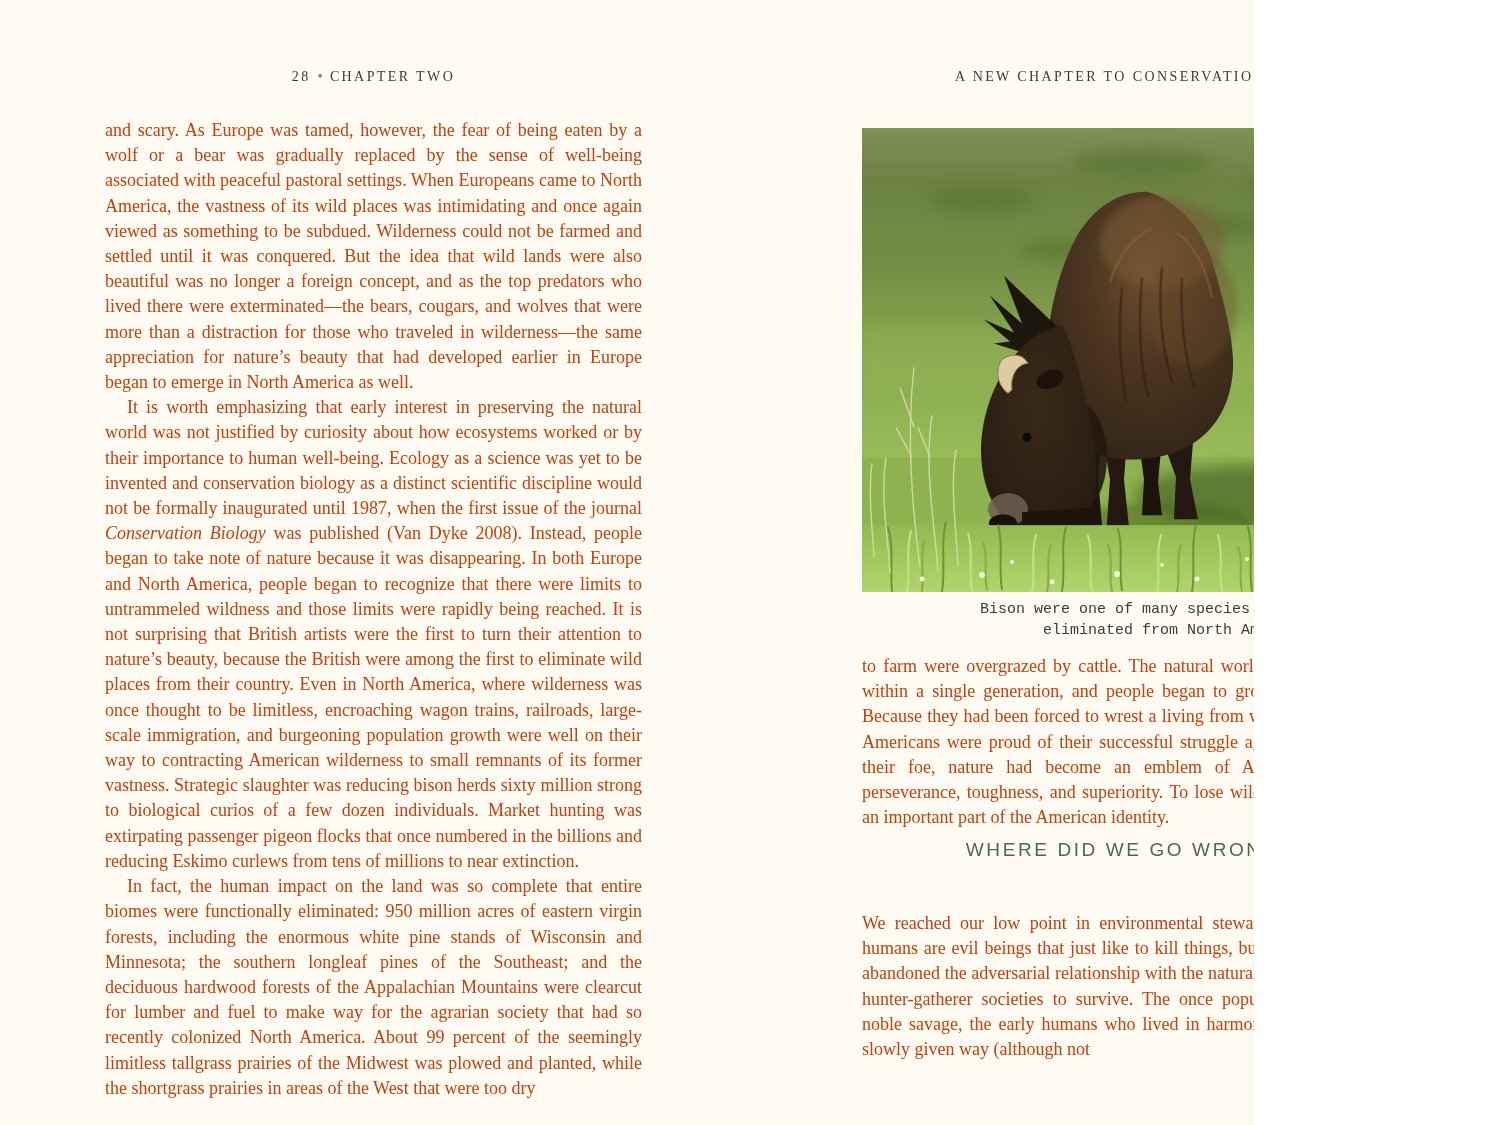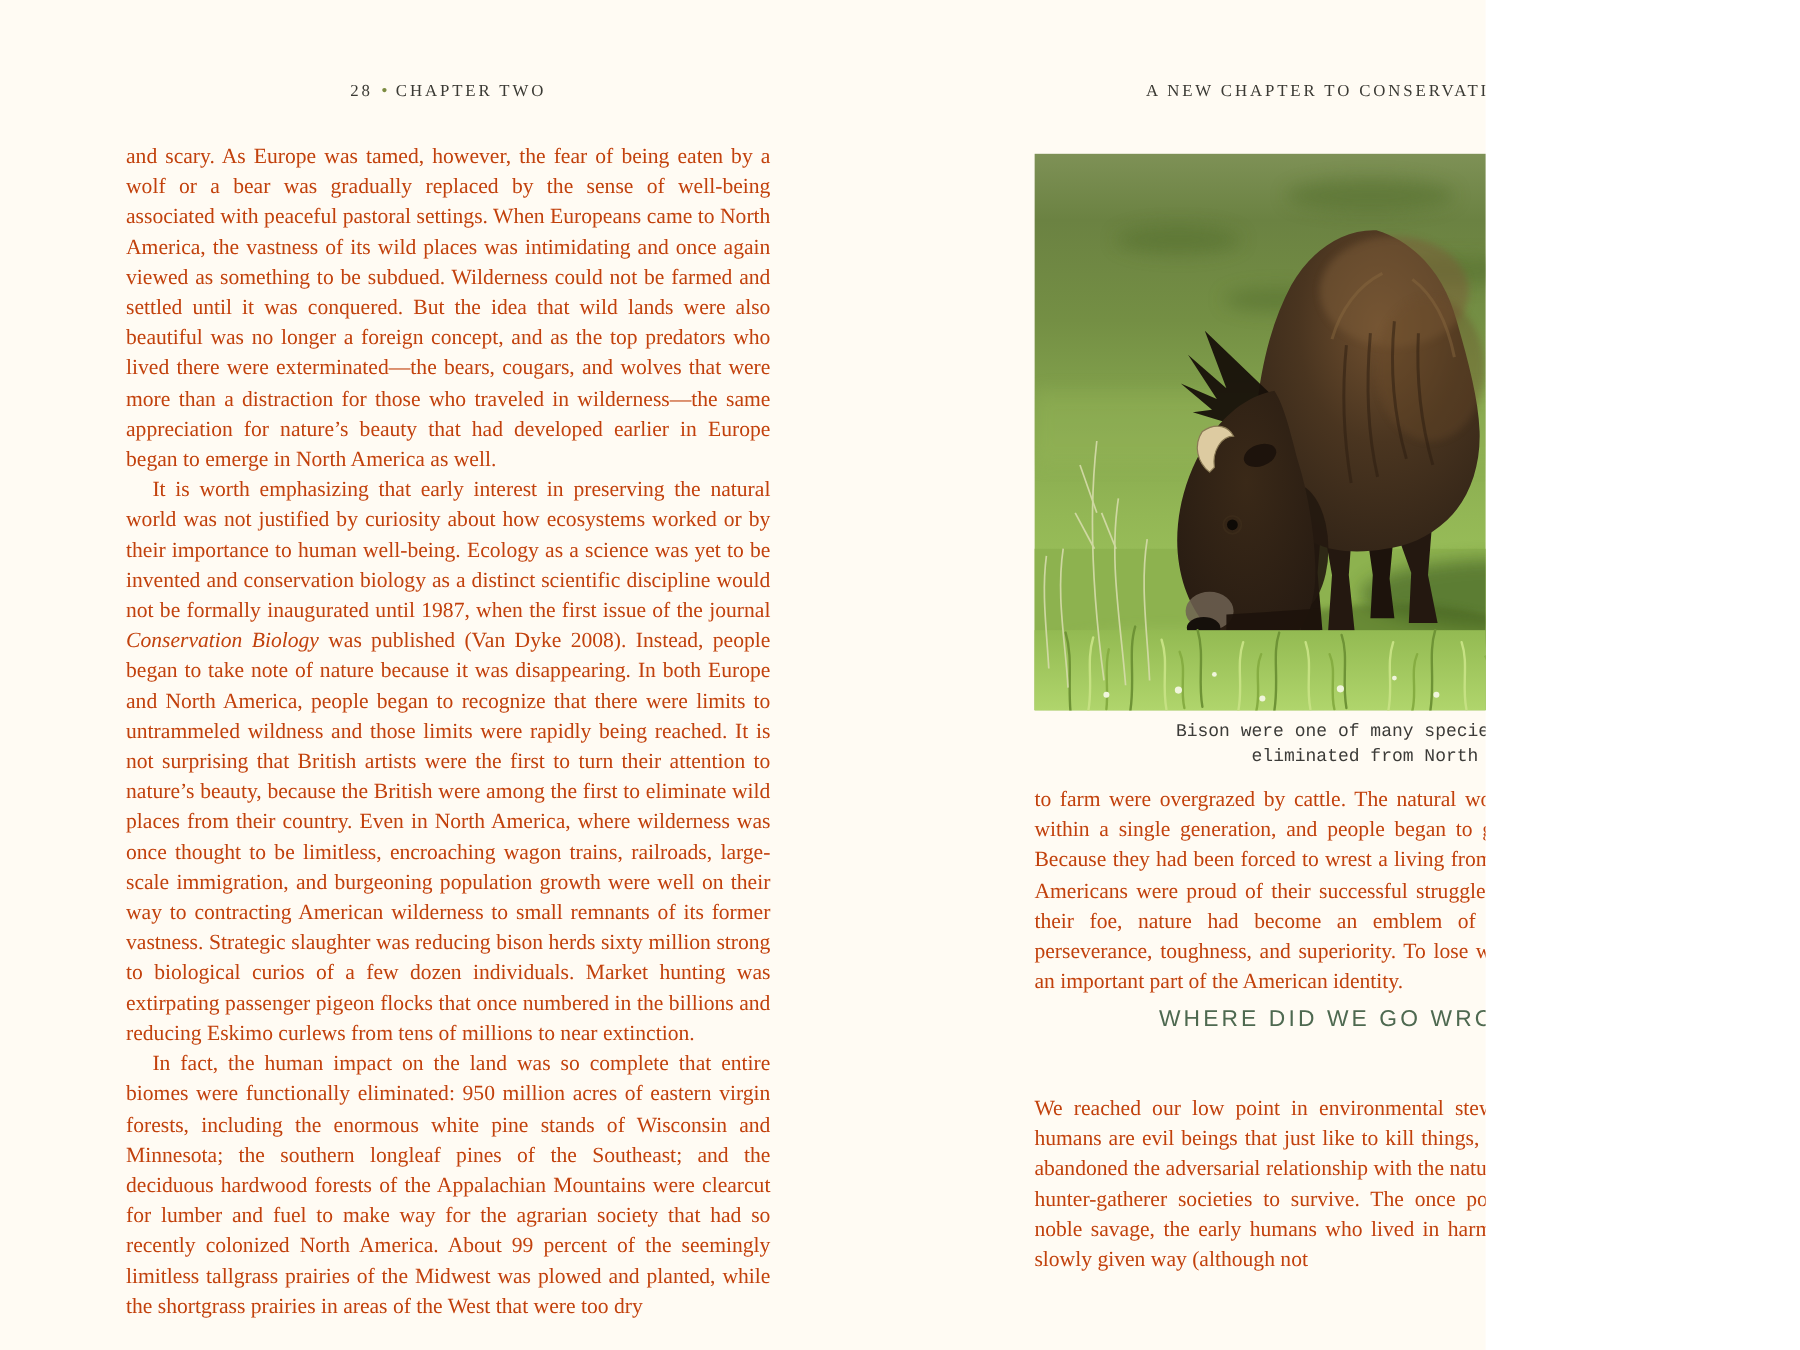--- a/index.html
+++ b/index.html
@@ -1,20 +1,21 @@
 <!DOCTYPE html>
 <html><head>
 <meta charset="utf-8">
 <style>
   html,body { margin:0; padding:0; }
   .spread {
     position:relative; width:1238px; height:1125px;
     background:#fffbf3; overflow:hidden;
     font-family:"Liberation Serif", serif;
     color:#3a3733;
+    padding-left:16px;
   }
   .running-head {
     position:absolute; top:68px; text-align:center;
     font-size:14px; letter-spacing:2.4px; color:#3b3a34;
     font-family:"Liberation Serif", serif;
   }
   .running-head .sep { color:#7c8b40; padding:0 7px; font-size:15px; letter-spacing:0; }
   #head-left  { left:105px; width:537px; }
   #head-right { left:862px; width:535px; }
 

